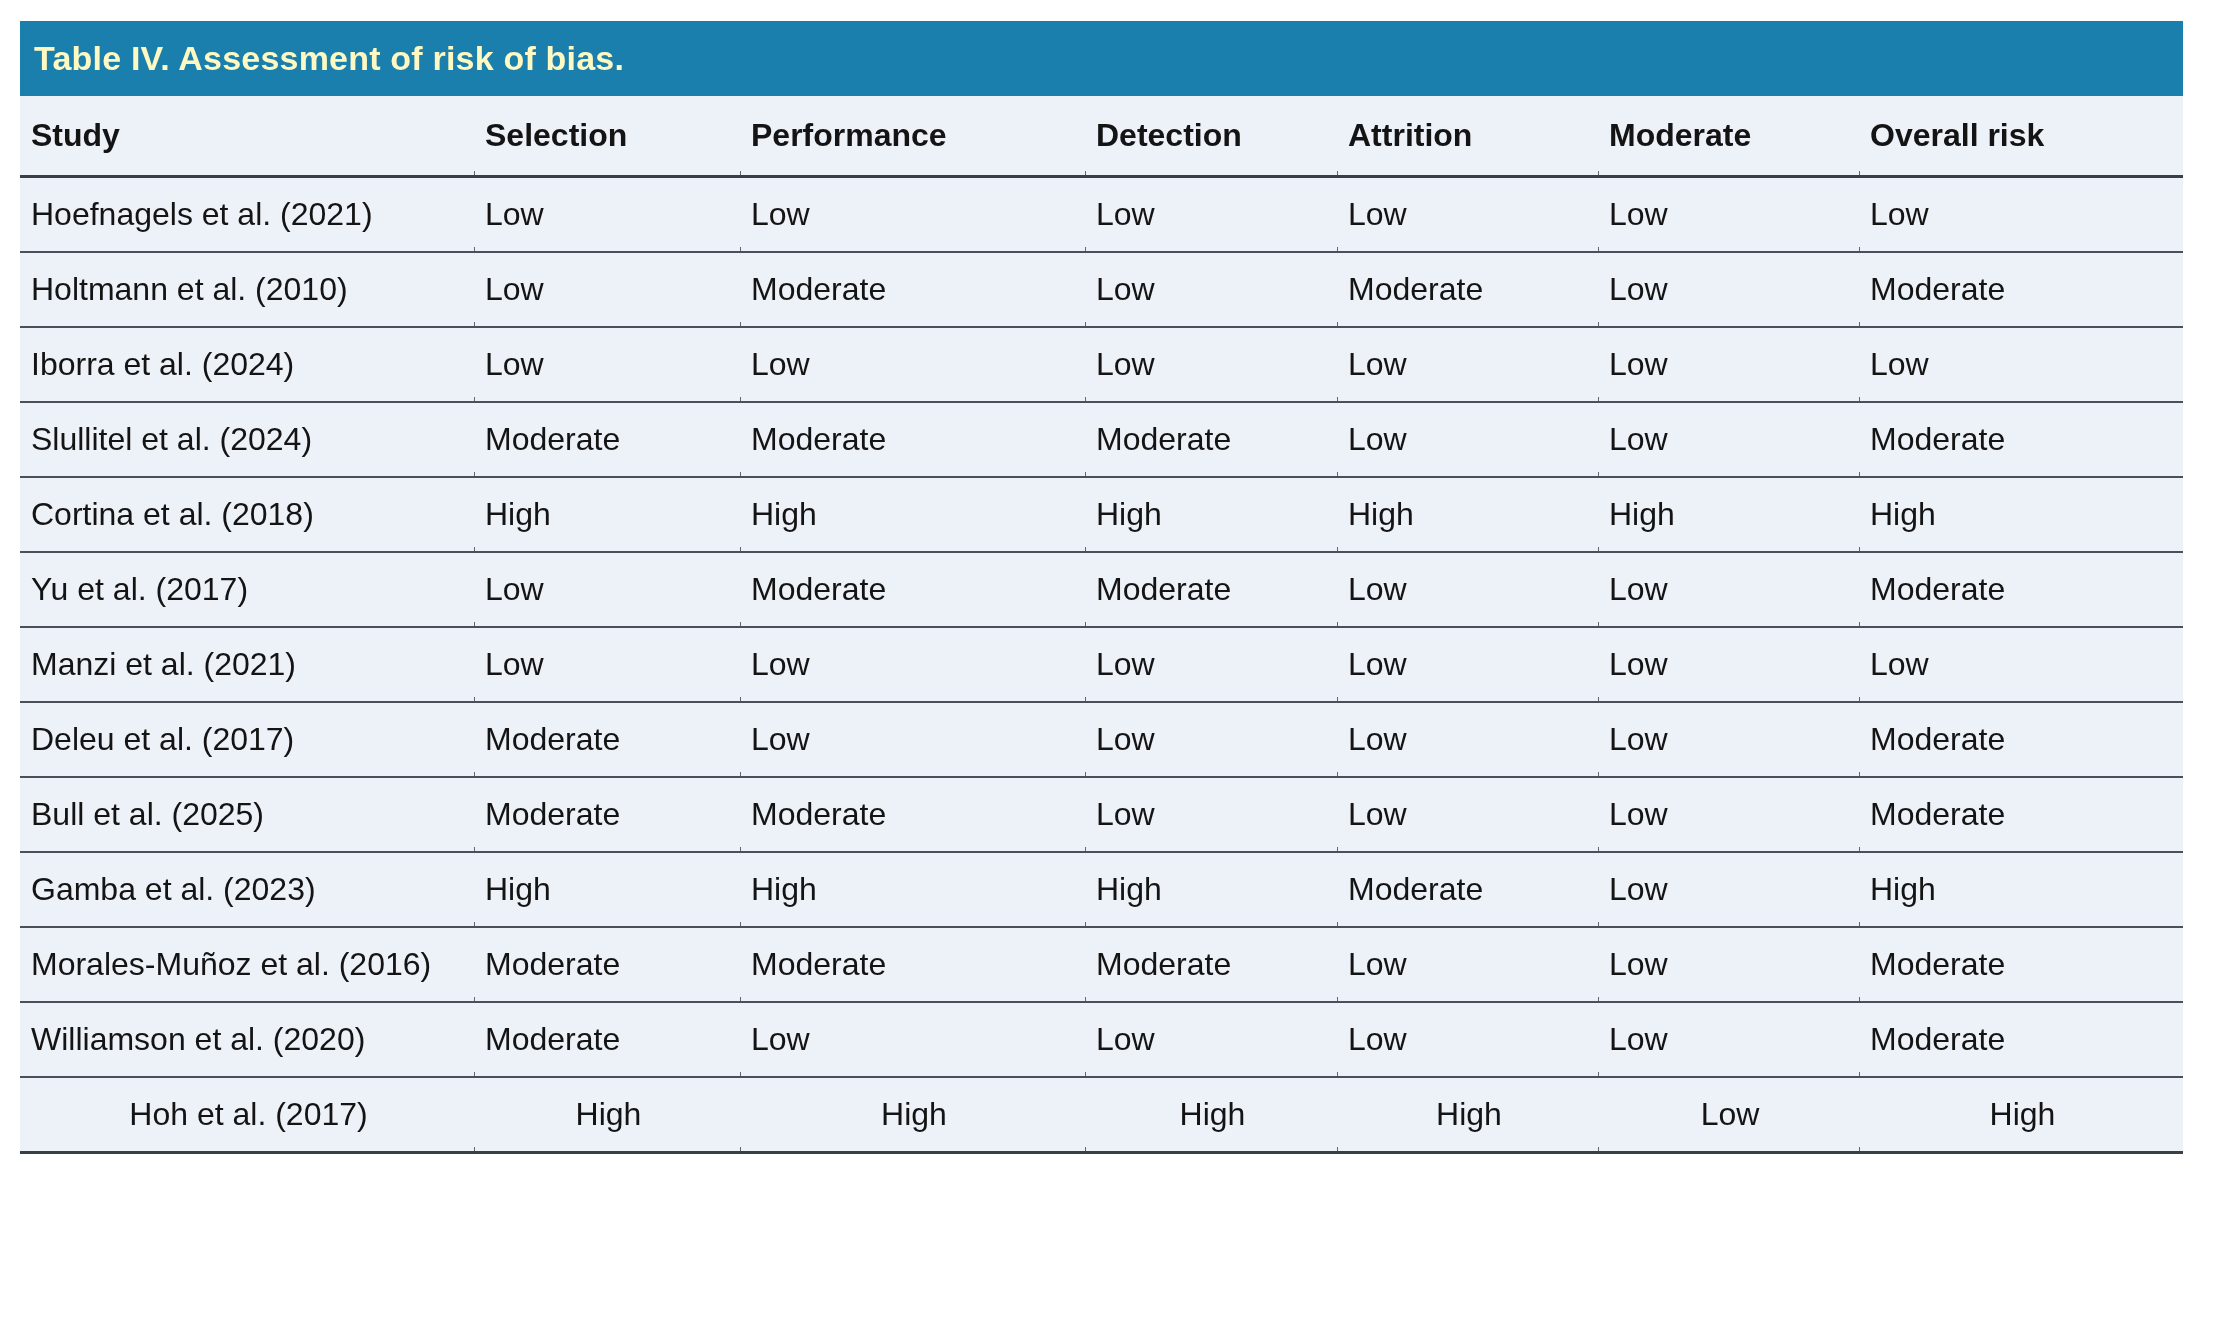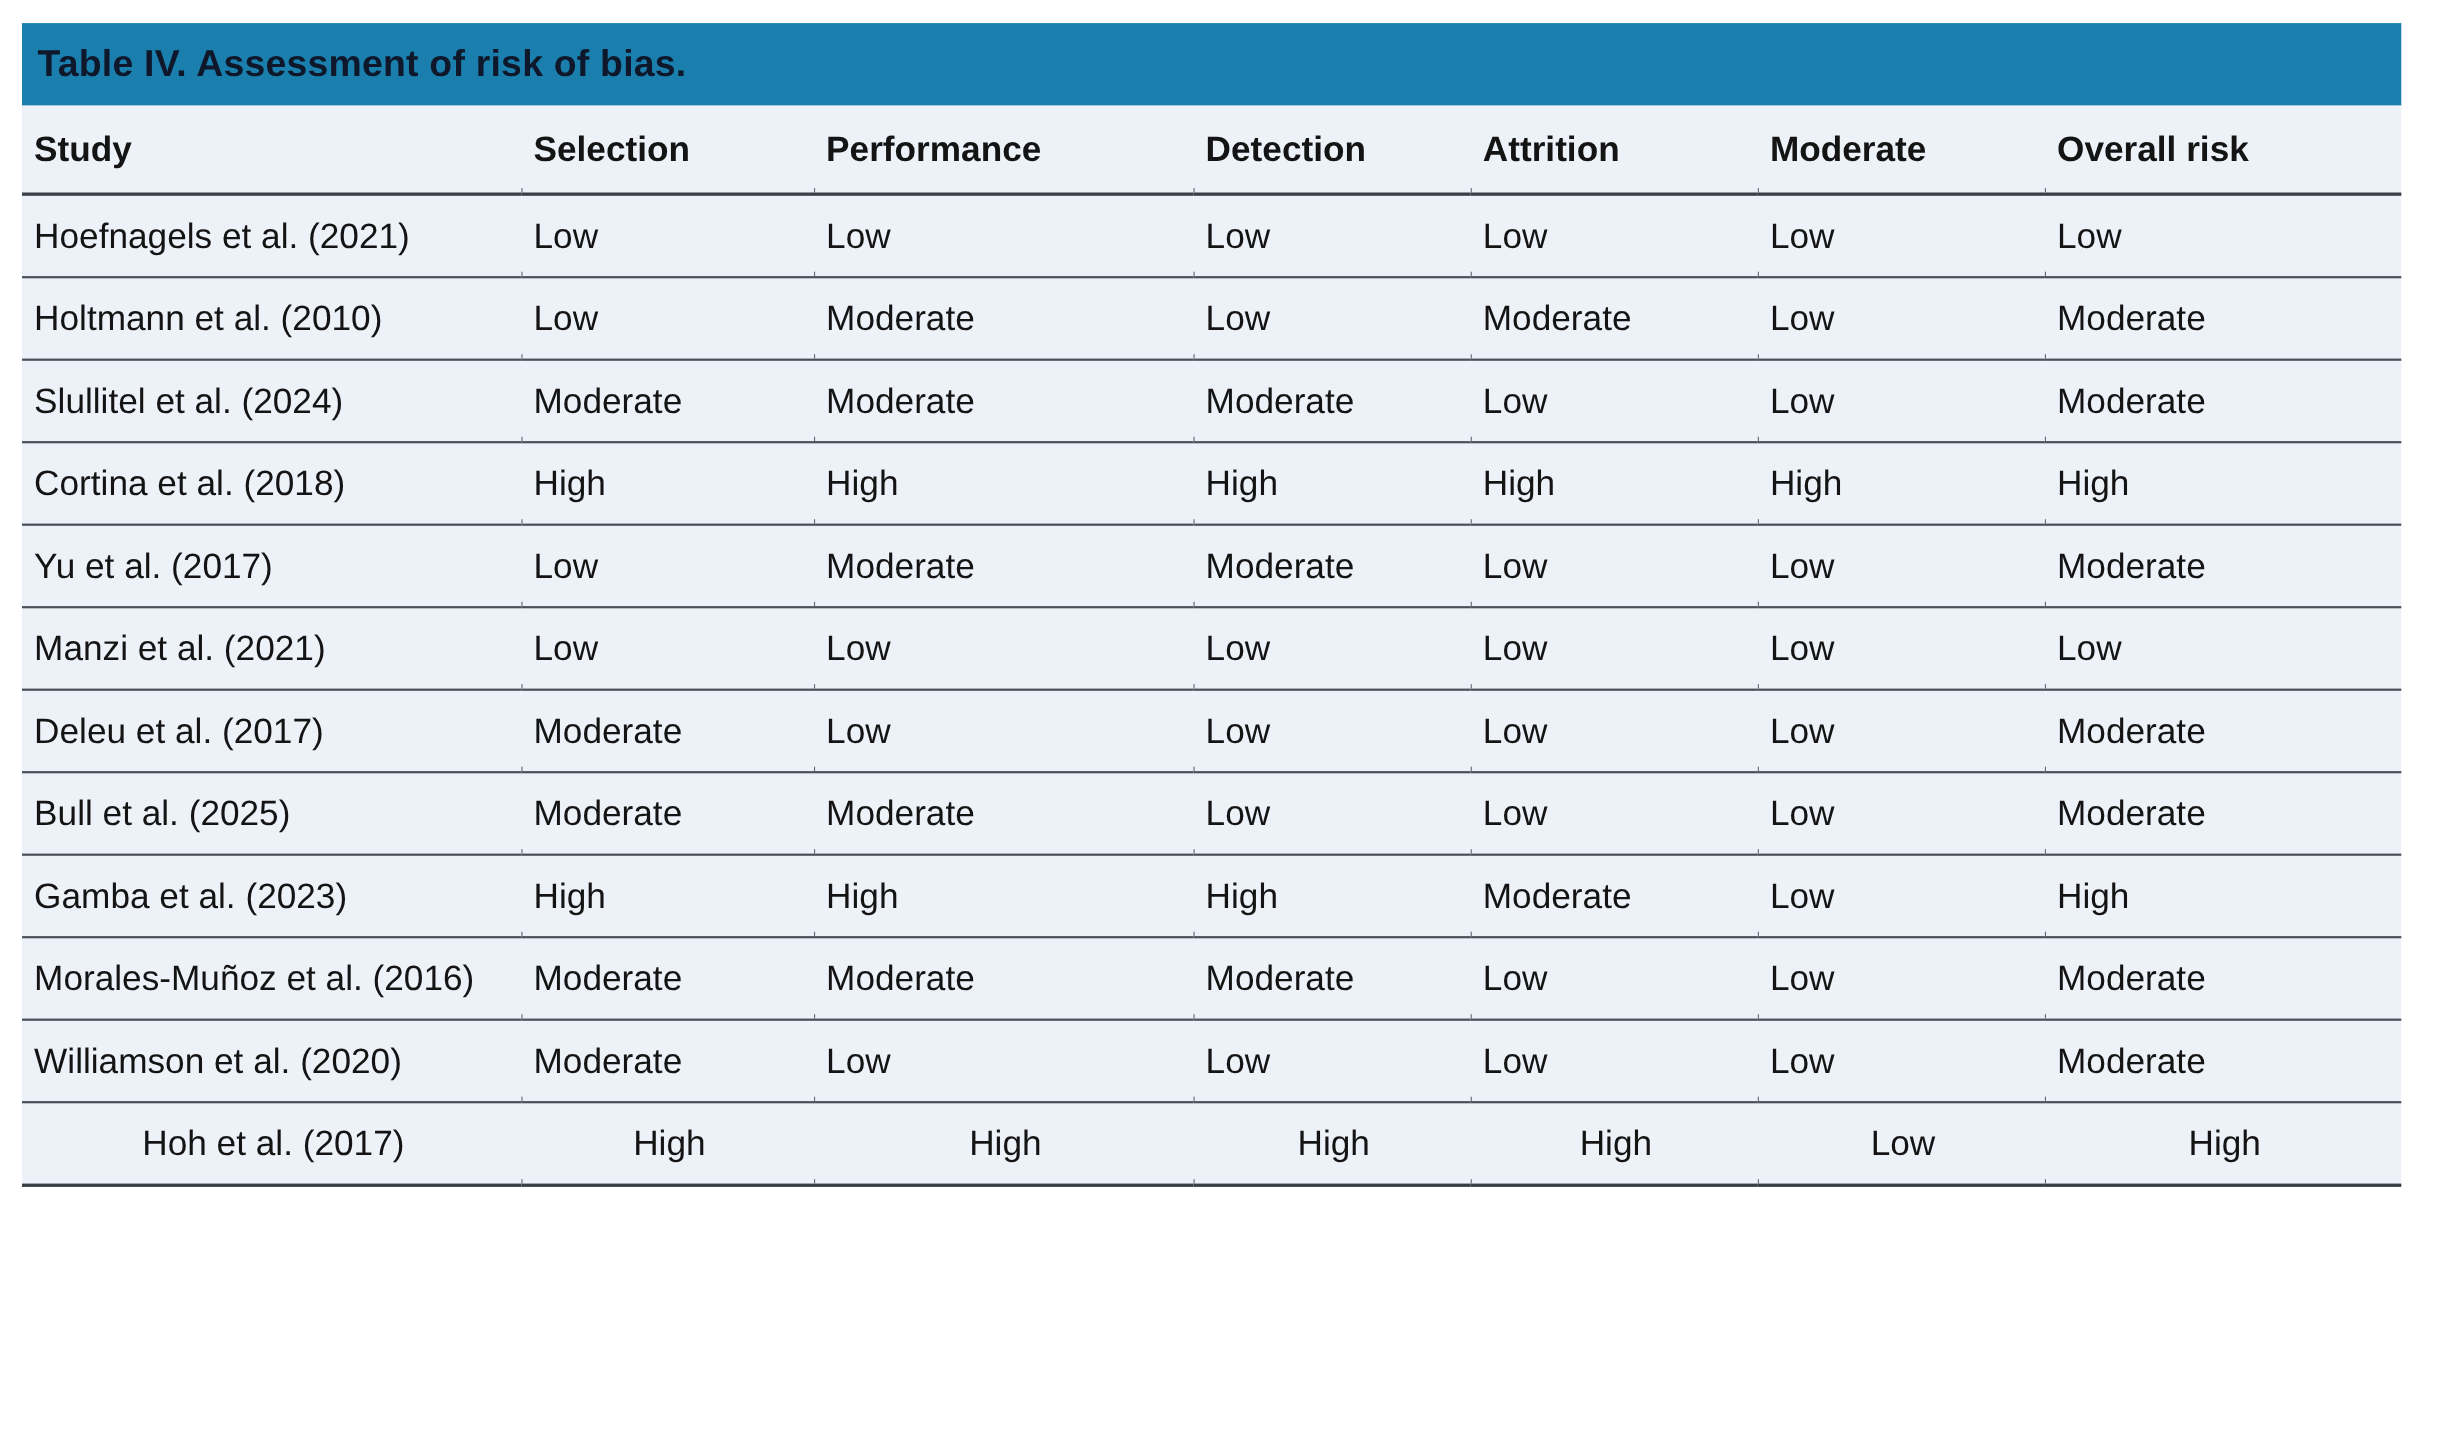--- a/index.html
+++ b/index.html
@@ -23,21 +23,21 @@
   }
   .title-bar {
     background: #1a7fad;
     height: 75px;
     display: flex;
     align-items: center;
     padding-left: 14px;
     box-sizing: border-box;
   }
   .title-bar .title-text {
-    color: #0f172a;
+    color: #fef9c3;
     font-weight: bold;
     font-size: 34px;
     letter-spacing: 0.2px;
   }
   table.rob-table {
     width: 100%;
     border-collapse: collapse;
     table-layout: fixed;
     background: #edf1f8;
   }
@@ -123,20 +123,29 @@
           <tr>
             <td>Holtmann et al. (2010)</td>
             <td>Low</td>
             <td>Moderate</td>
             <td>Low</td>
             <td>Moderate</td>
             <td>Low</td>
             <td>Moderate</td>
           </tr>
           <tr>
+            <td>Iborra et al. (2024)</td>
+            <td>Low</td>
+            <td>Low</td>
+            <td>Low</td>
+            <td>Low</td>
+            <td>Low</td>
+            <td>Low</td>
+          </tr>
+          <tr>
             <td>Slullitel et al. (2024)</td>
             <td>Moderate</td>
             <td>Moderate</td>
             <td>Moderate</td>
             <td>Low</td>
             <td>Low</td>
             <td>Moderate</td>
           </tr>
           <tr>
             <td>Cortina et al. (2018)</td>

